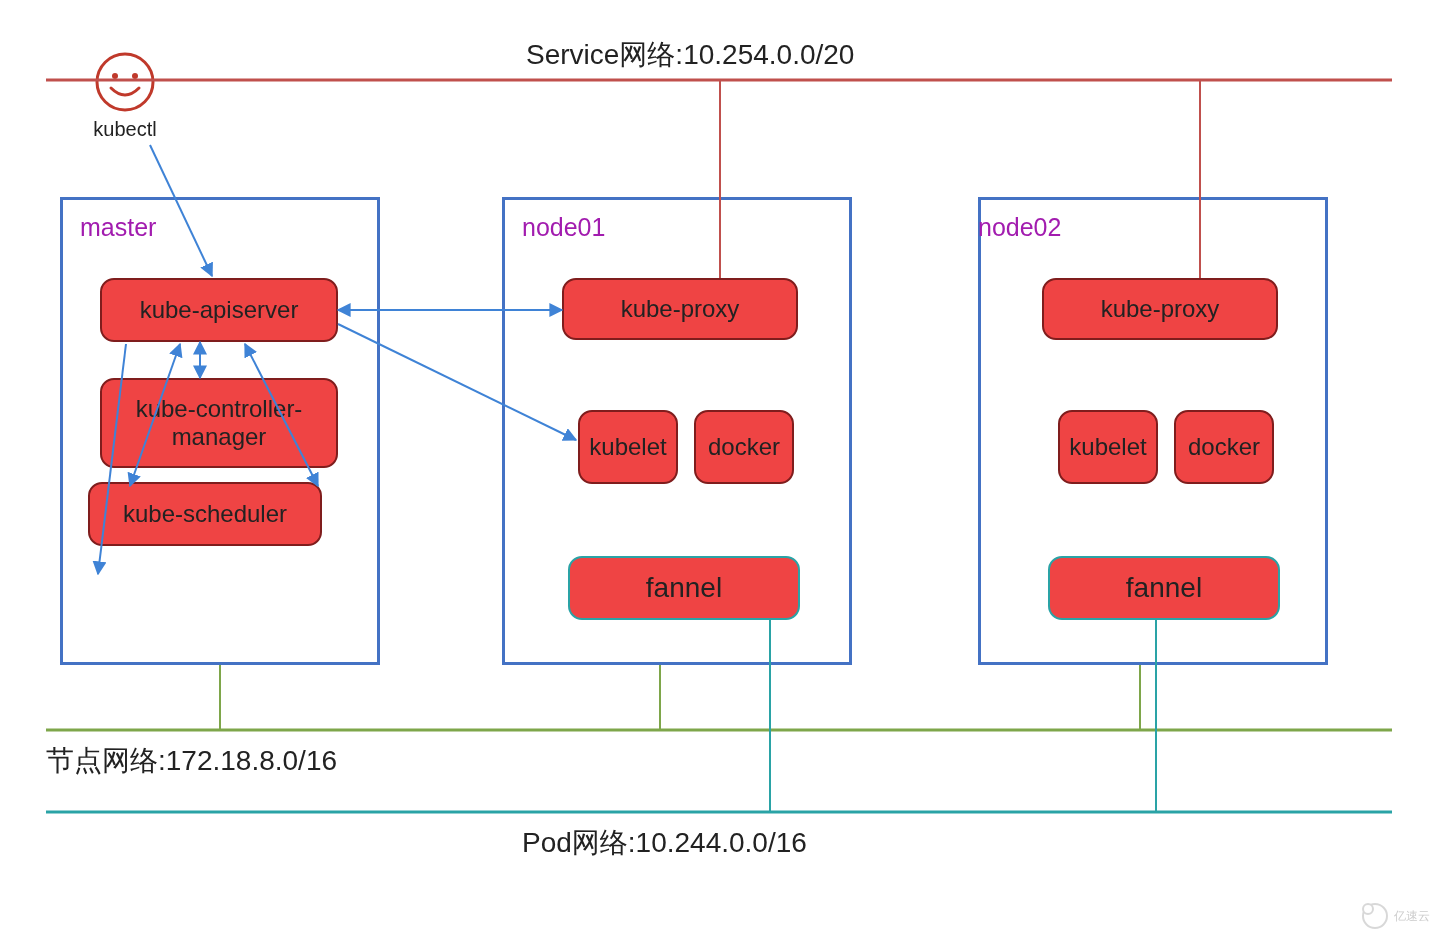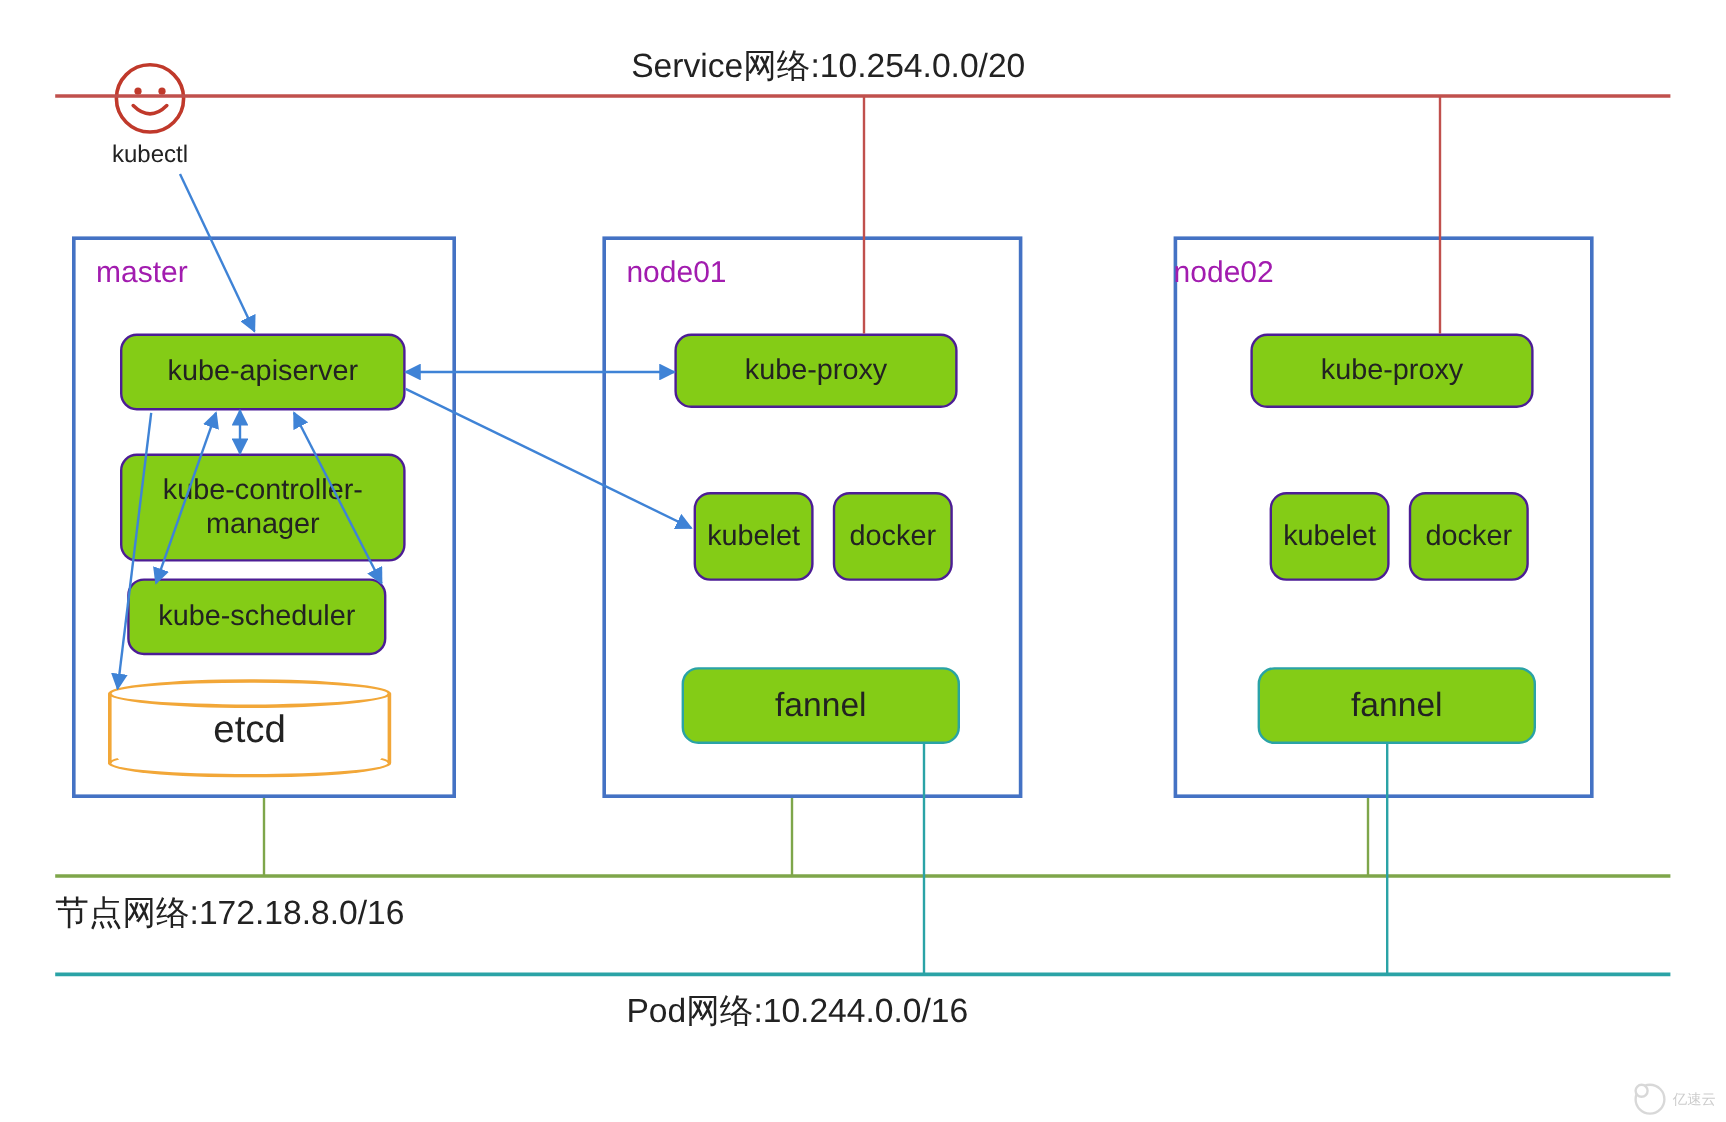--- a/index.html
+++ b/index.html
@@ -20,23 +20,23 @@
     border: 3px solid #4472c4;
     background: transparent;
   }
   .node-title {
     position: absolute;
     font-size: 25px;
     color: #a21caf;
   }
   .component {
     position: absolute;
-    border: 2px solid #4c1d95;
+    border: 2px solid #7f1d1d;
     border-radius: 14px;
-    background: #84cc16;
+    background: #ef4444;
     display: flex;
     align-items: center;
     justify-content: center;
     font-size: 24px;
     color: #222;
     text-align: center;
     line-height: 1.15;
   }
   .fannel {
     border-color: #2aa3a6;
@@ -128,30 +128,24 @@
   <div class="node-box" style="left:60px; top:197px; width:320px; height:468px;"></div>
   <div class="node-title" style="left:80px; top:213px;">master</div>
 
   <div class="component" style="left:100px; top:278px; width:238px; height:64px;">
     <span>kube-apiserver</span>
   </div>
   <div class="component" style="left:100px; top:378px; width:238px; height:90px; white-space:pre-line;">
     <span>kube-controller-
 manager</span>
   </div>
-  <div class="component" style="left:106px; top:482px; width:216px; height:64px;">
+  <div class="component" style="left:88px; top:482px; width:234px; height:64px;">
     <span>kube-scheduler</span>
   </div>
 
-  <div class="etcd-cyl" style="left:90px; top:578px; width:236px; height:58px;">
-    <div class="body"></div>
-    <div class="bottom"></div>
-    <div class="top"></div>
-    <span class="etcd-text">etcd</span>
-  </div>
 
   <div class="node-box" style="left:502px; top:197px; width:350px; height:468px;"></div>
   <div class="node-title" style="left:522px; top:213px;">node01</div>
 
   <div class="component" style="left:562px; top:278px; width:236px; height:62px;">
     <span>kube-proxy</span>
   </div>
   <div class="component" style="left:578px; top:410px; width:100px; height:74px;">
     <span>kubelet</span>
   </div>

